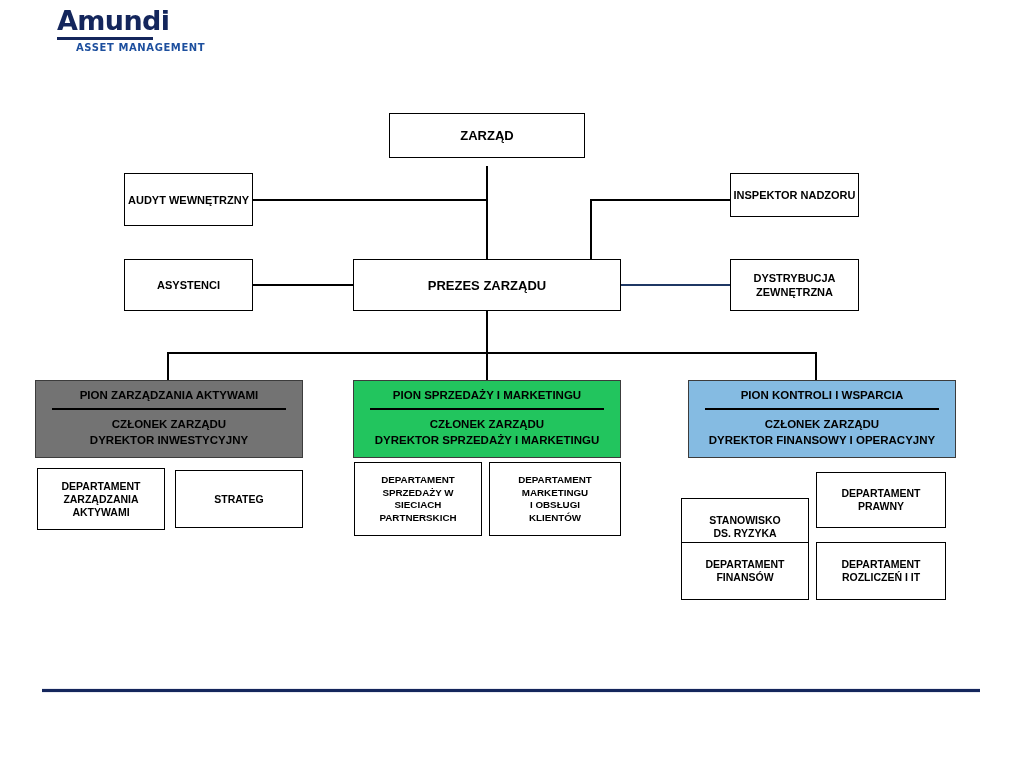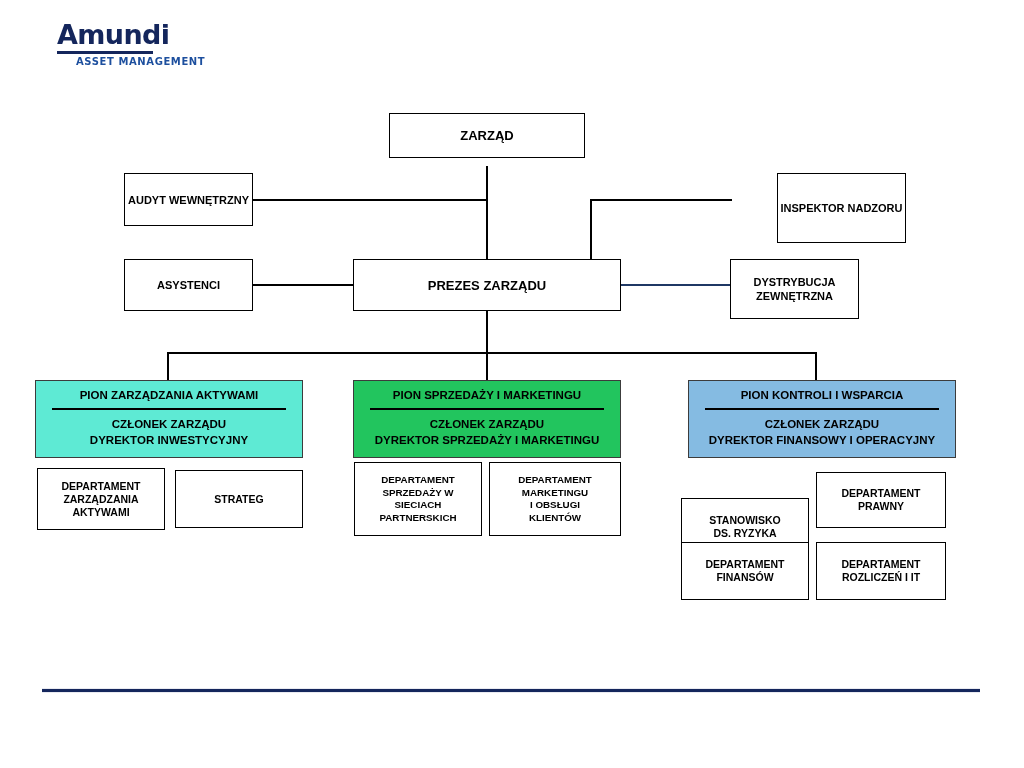--- a/index.html
+++ b/index.html
@@ -16,21 +16,21 @@
     width: 1024px;
     height: 768px;
     background: #ffffff;
     overflow: hidden;
   }
 
   
   #logo {
     position: absolute;
     left: 56px;
-    top: 20px;
+    top: 6px;
     width: 180px;
     height: 48px;
   }
   #logo-word {
     font-family: "DejaVu Sans", sans-serif;
     font-size: 27px;
     font-weight: bold;
     color: #14265c;
     letter-spacing: -0.6px;
     line-height: 30px;
@@ -155,38 +155,38 @@
   <div class="conn" style="left:815px; top:352px; width:1.6px; height:29px;"></div>
 
   <div class="node n-top" style="left:389px; top:113px; width:196px; height:45px;">
     <span class="line">ZARZĄD</span>
   </div>
 
   <div class="node n-side" style="left:124px; top:173px; width:129px; height:53px;">
     <span class="line">AUDYT WEWNĘTRZNY</span>
   </div>
 
-  <div class="node n-side" style="left:730px; top:173px; width:129px; height:70px;margin-left:47px;">
+  <div class="node n-side" style="left:730px; top:173px; width:129px; height:44px;">
     <span class="line">INSPEKTOR NADZORU</span>
   </div>
 
   <div class="node n-side" style="left:124px; top:259px; width:129px; height:52px;">
     <span class="line">ASYSTENCI</span>
   </div>
 
   <div class="node n-prezes" style="left:353px; top:259px; width:268px; height:52px;">
     <span class="line">PREZES ZARZĄDU</span>
   </div>
 
-  <div class="node n-side" style="left:730px; top:259px; width:129px; height:60px;">
+  <div class="node n-side" style="left:730px; top:259px; width:129px; height:52px;">
     <span class="line">DYSTRYBUCJA</span>
     <span class="line">ZEWNĘTRZNA</span>
   </div>
 
-  <div class="division" style="left:35px; top:380px; width:268px; height:78px; background:#5eead4;">
+  <div class="division" style="left:35px; top:380px; width:268px; height:78px; background:#737373;">
     <div class="head">PION ZARZĄDZANIA AKTYWAMI</div>
     <div class="sep" style="width:234px;"></div>
     <div class="sub">CZŁONEK ZARZĄDU</div>
     <div class="sub">DYREKTOR INWESTYCYJNY</div>
   </div>
 
   <div class="node n-dept" style="left:37px; top:468px; width:128px; height:62px;">
     <span class="line">DEPARTAMENT</span>
     <span class="line">ZARZĄDZANIA</span>
     <span class="line">AKTYWAMI</span>

